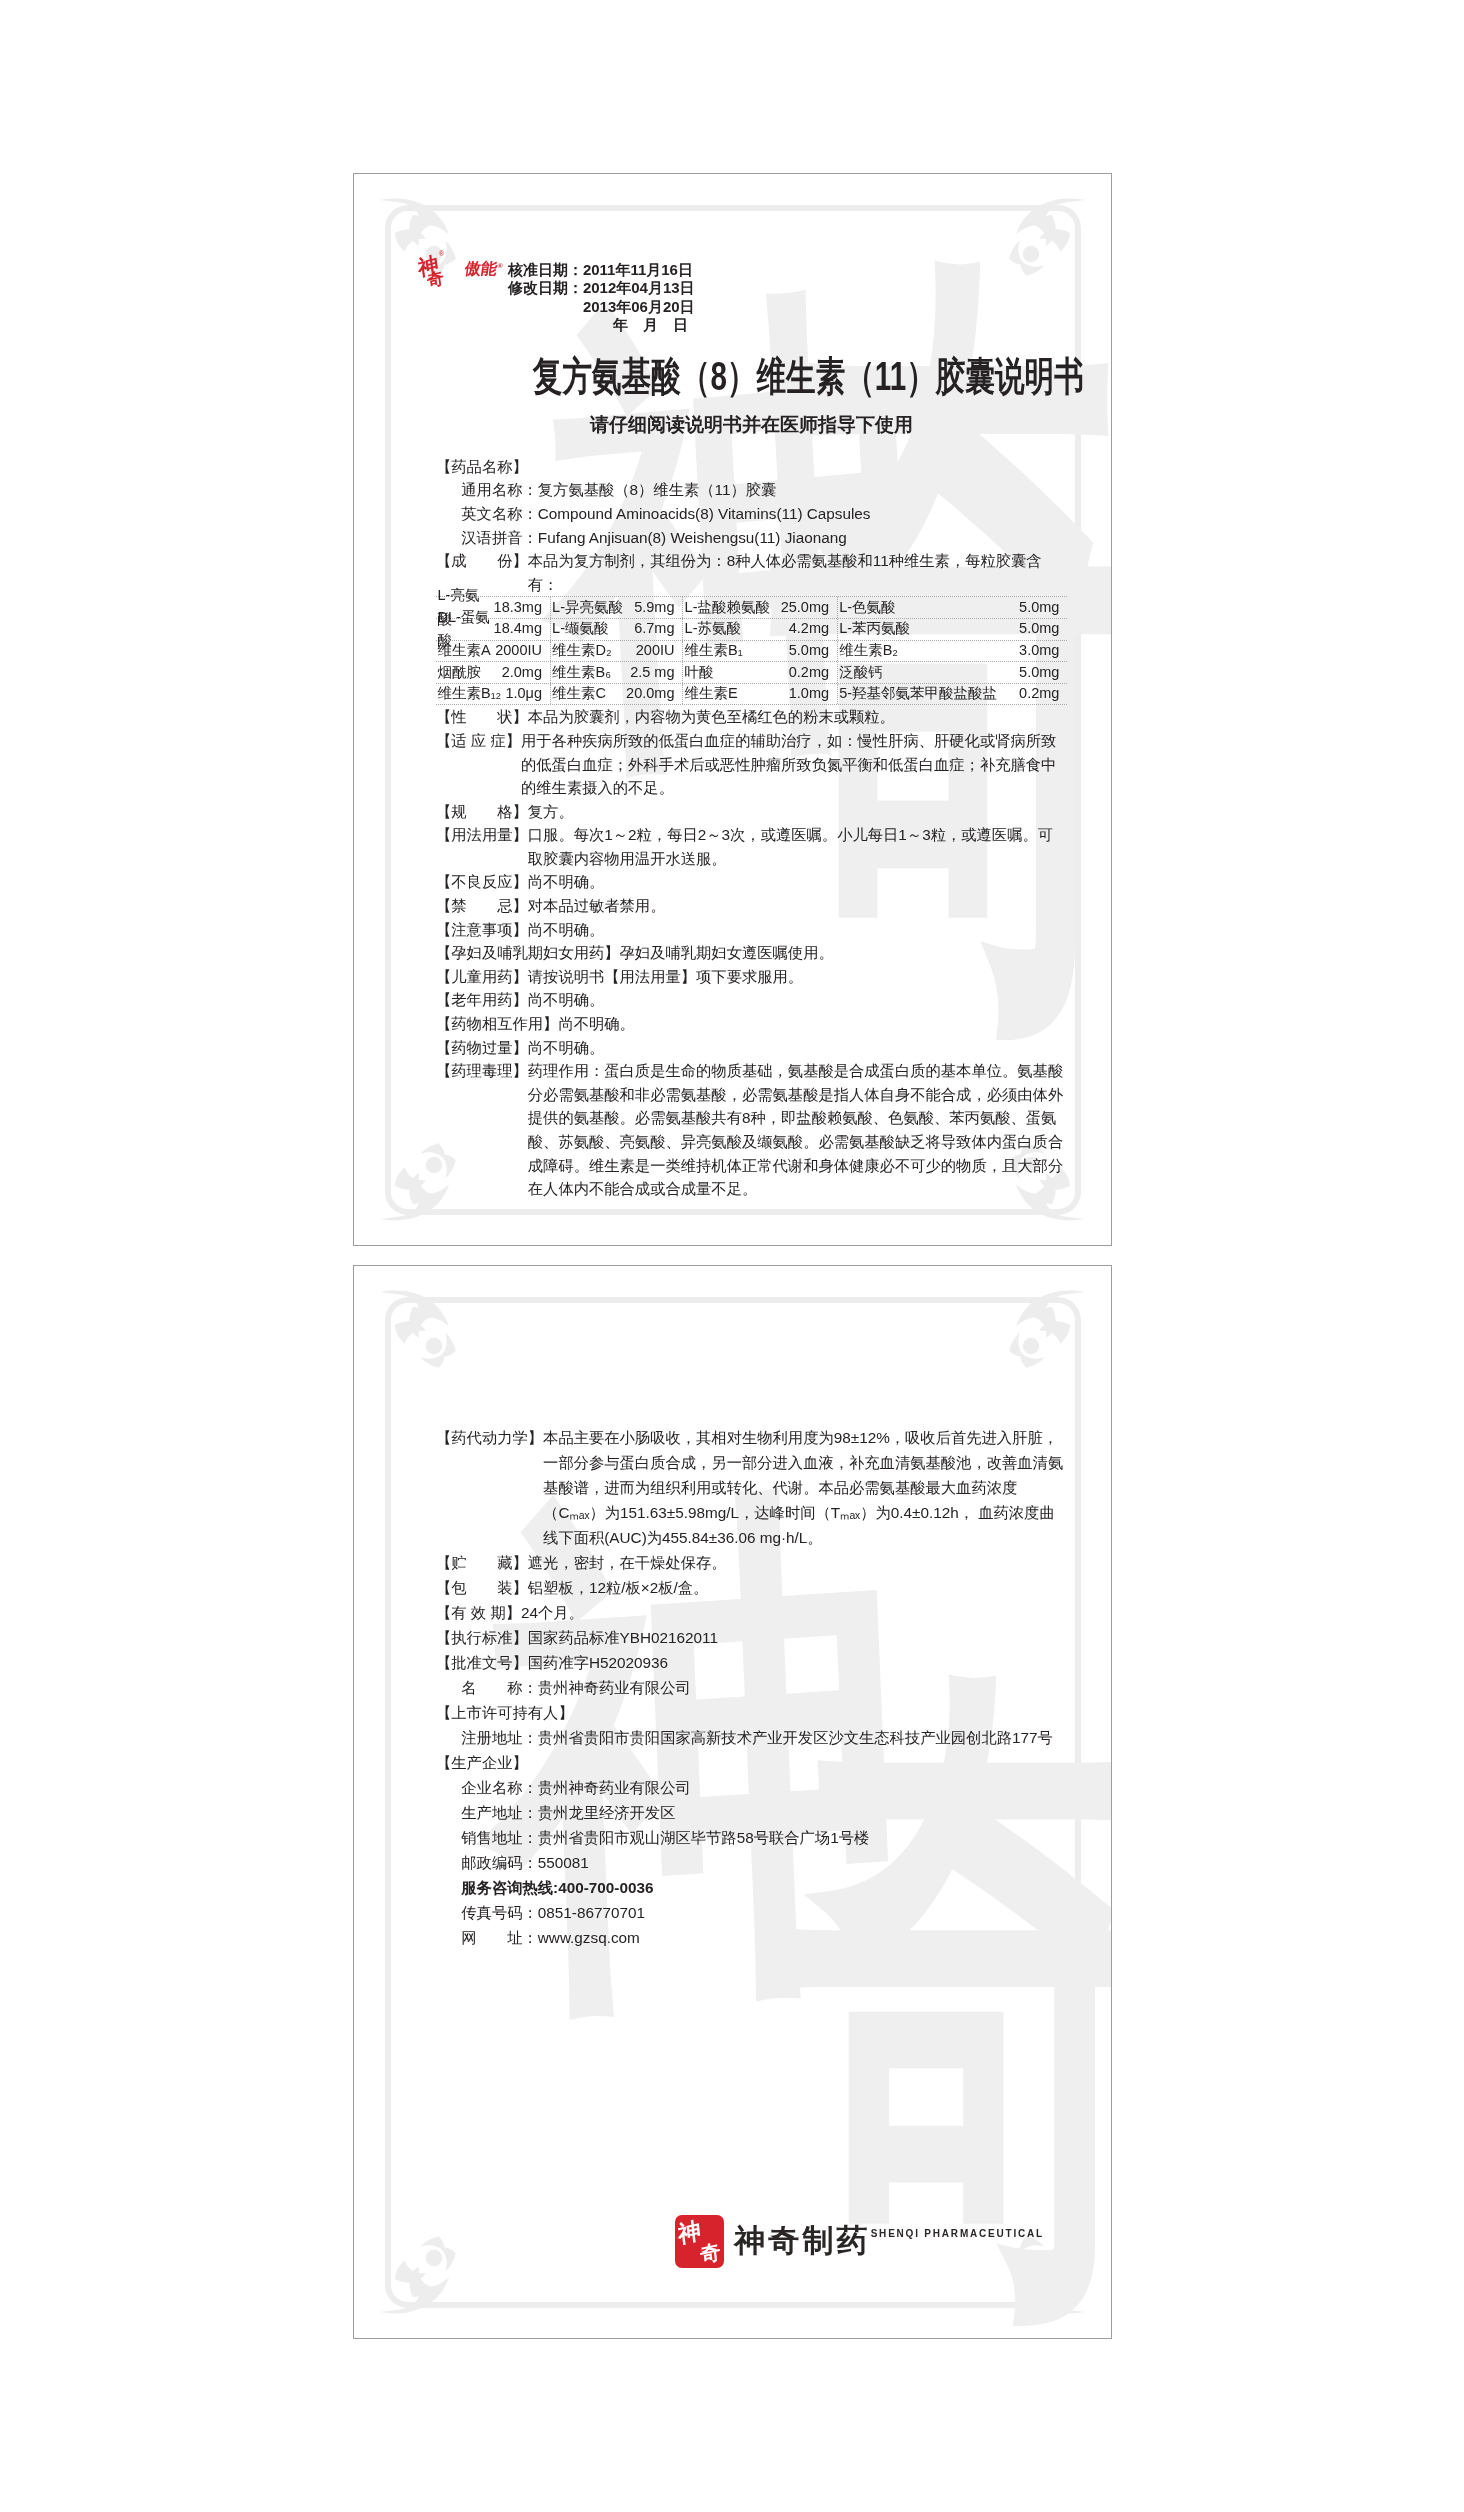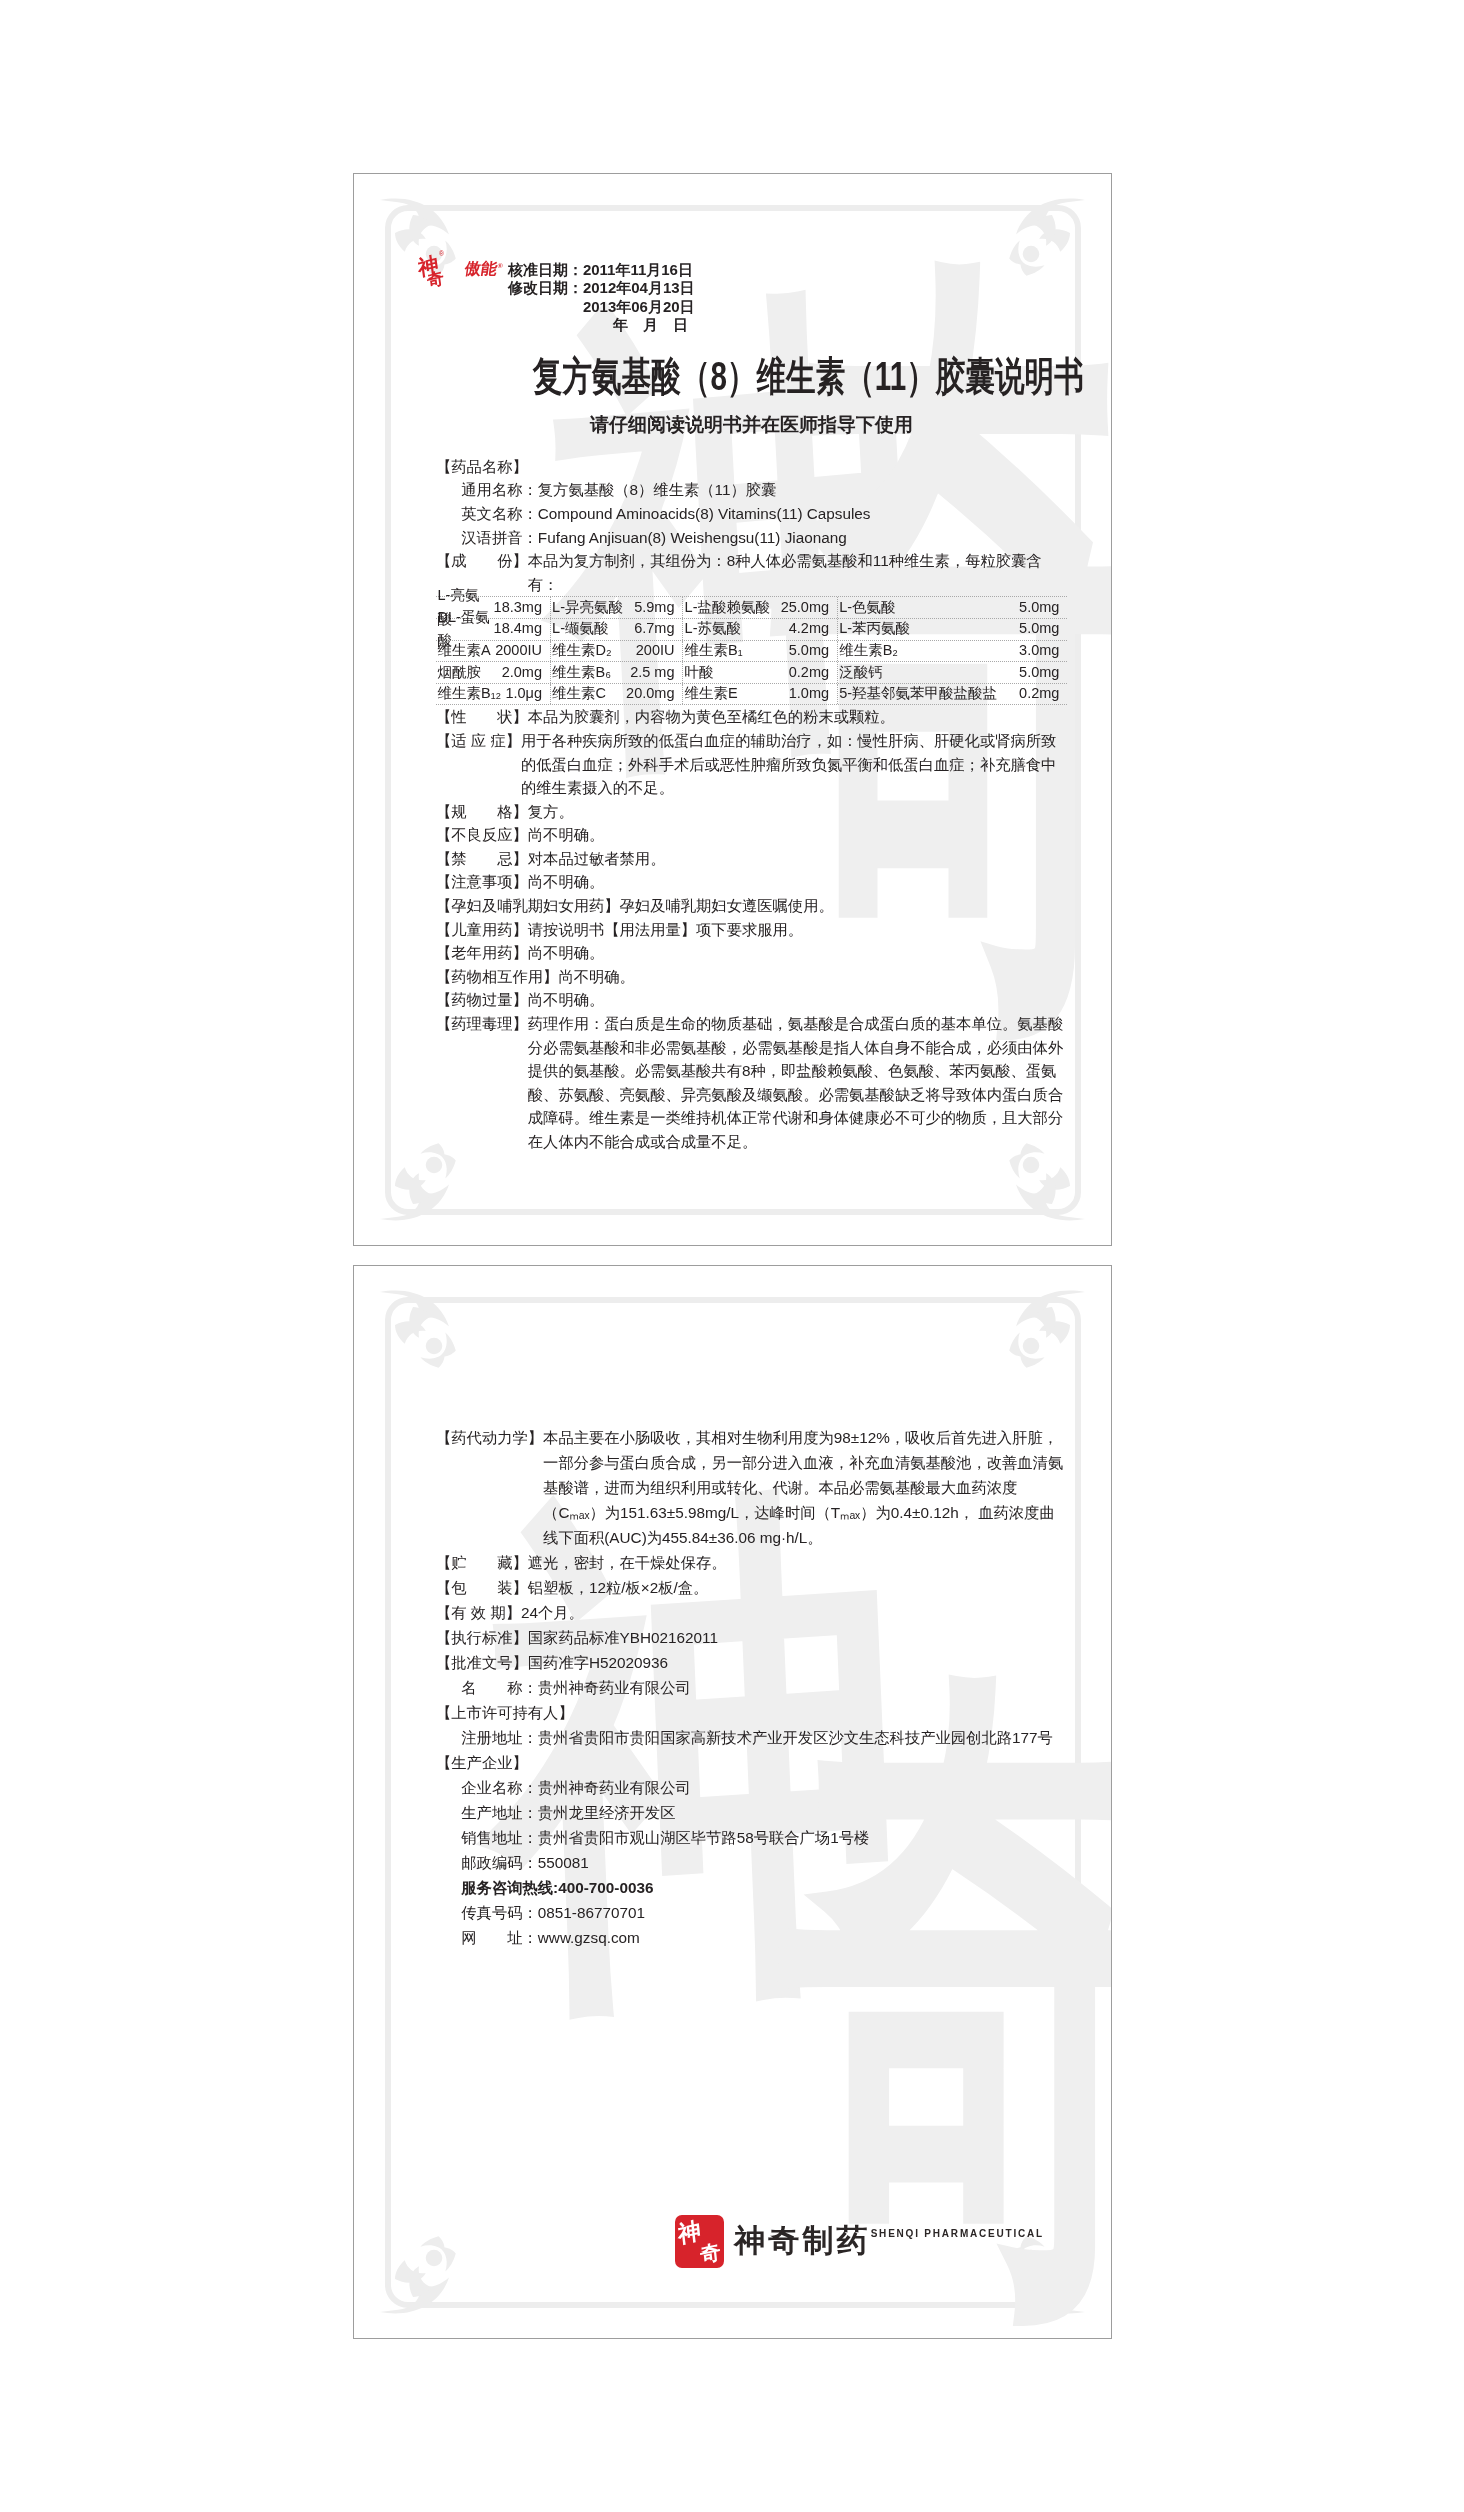--- a/index.html
+++ b/index.html
@@ -264,20 +264,24 @@
         </div>
       <div class="sec">
           <span class="lab">【适 应 症】</span>
           <span class="txt">用于各种疾病所致的低蛋白血症的辅助治疗，如：慢性肝病、肝硬化或肾病所致的低蛋白血症；外科手术后或恶性肿瘤所致负氮平衡和低蛋白血症；补充膳食中的维生素摄入的不足。</span>
         </div>
       <div class="sec">
           <span class="lab">【规　　格】</span>
           <span class="txt">复方。</span>
         </div>
       <div class="sec">
+          <span class="lab">【用法用量】</span>
+          <span class="txt">口服。每次1～2粒，每日2～3次，或遵医嘱。小儿每日1～3粒，或遵医嘱。可取胶囊内容物用温开水送服。</span>
+        </div>
+      <div class="sec">
           <span class="lab">【不良反应】</span>
           <span class="txt">尚不明确。</span>
         </div>
       <div class="sec">
           <span class="lab">【禁　　忌】</span>
           <span class="txt">对本品过敏者禁用。</span>
         </div>
       <div class="sec">
           <span class="lab">【注意事项】</span>
           <span class="txt">尚不明确。</span>

